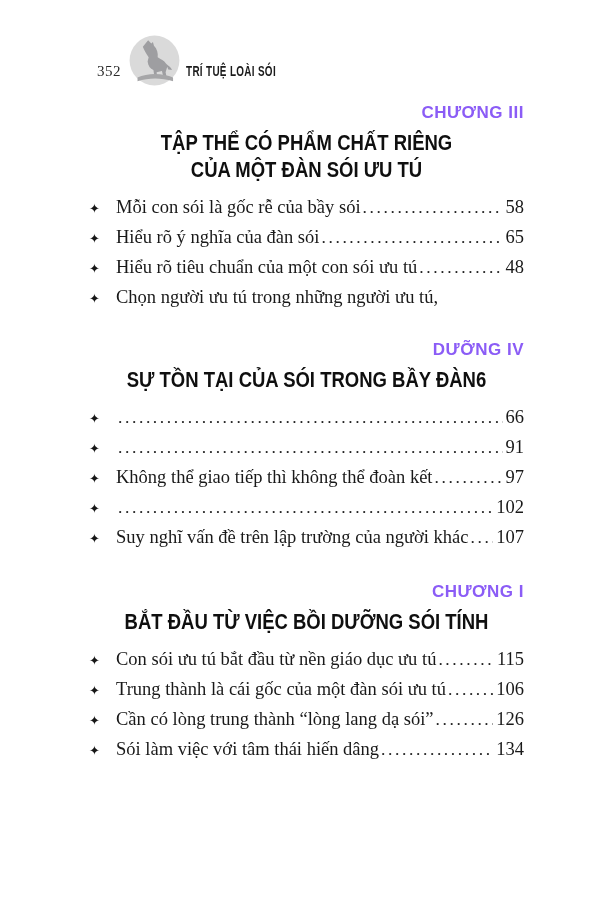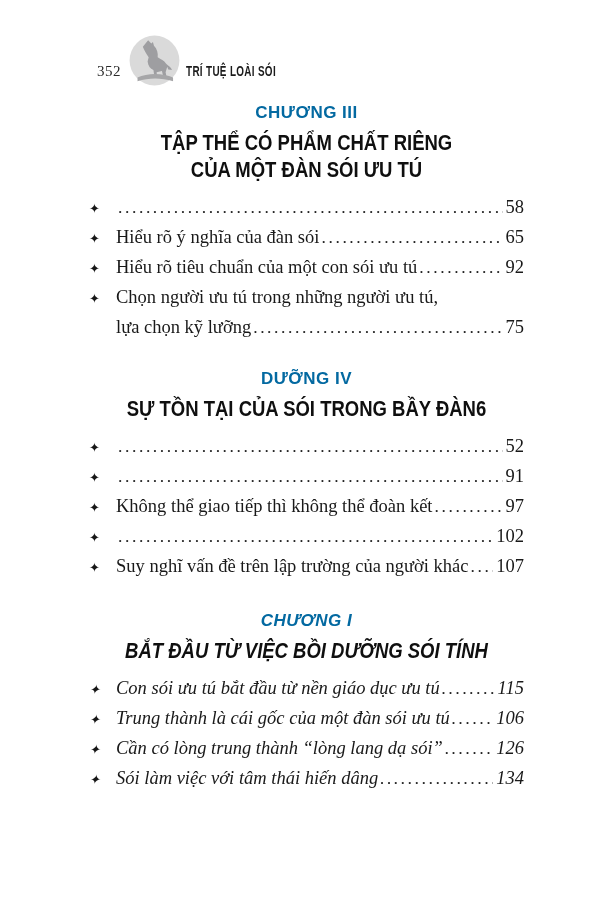--- a/index.html
+++ b/index.html
@@ -42,44 +42,44 @@
     transform-origin:left bottom;
     padding-bottom:8px;
     white-space:nowrap;
   }
 
   
   .content { padding:0 67px 0 68px; }
 
   .chapter-label {
     margin:0;
-    text-align:center;
+    text-align:right;
     font-family:"Liberation Sans", sans-serif;
     font-weight:bold;
     font-size:17px;
     line-height:20px;
     letter-spacing:0.5px;
-    color:#0369a1;
+    color:#8b5cf6;
   }
   .chapter-title {
     margin:7px 0 9px 0;
     text-align:center;
     font-family:"Liberation Sans", sans-serif;
     font-weight:bold;
     font-size:21.5px;
     line-height:27px;
     color:#0f0f0f;
     transform:scaleX(0.86);
     transform-origin:center top;
     white-space:nowrap;
   }
 
   .sec-ch3 { margin-top:16px; }
   .sec-ch4 { margin-top:27px; }
-  .sec-ch1 { margin-top:29px;font-style:italic; }
+  .sec-ch1 { margin-top:29px; }
 
   ul.entries { list-style:none; margin:0; padding:0; }
   .entry { font-size:18.5px; line-height:29px; color:#191919; }
   .row { display:flex; align-items:baseline; }
   .bullet {
     flex:none;
     width:27px;
     font-size:13px;
     color:#161616;
   }
@@ -139,65 +139,61 @@
     <section class="sec-ch3">
       <h3 class="chapter-label">CHƯƠNG III</h3>
       <h2 class="chapter-title">
         <span>TẬP THỂ CÓ PHẨM CHẤT RIÊNG</span><br>
         <span>CỦA MỘT ĐÀN SÓI ƯU TÚ</span>
       </h2>
       <ul class="entries">
         <li class="entry">
           <div class="row">
             <span class="bullet">✦</span>
+            <span class="entry-text">Mỗi con sói là gốc rễ của bầy sói</span>
             <span class="dots"></span>
             <span class="pagenum">58</span>
           </div>
         </li>
         <li class="entry">
           <div class="row">
             <span class="bullet">✦</span>
             <span class="entry-text">Hiểu rõ ý nghĩa của đàn sói</span>
             <span class="dots"></span>
             <span class="pagenum">65</span>
           </div>
         </li>
         <li class="entry">
           <div class="row">
             <span class="bullet">✦</span>
             <span class="entry-text">Hiểu rõ tiêu chuẩn của một con sói ưu tú</span>
             <span class="dots"></span>
-            <span class="pagenum">92</span>
+            <span class="pagenum">48</span>
           </div>
         </li>
         <li class="entry">
           <div class="row">
             <span class="bullet">✦</span>
             <span class="entry-text">Chọn người ưu tú trong những người ưu tú,</span>
-          </div>
-          <div class="row row-cont">
-            <span class="entry-text">lựa chọn kỹ lưỡng </span>
-            <span class="dots"></span>
-            <span class="pagenum">75</span>
           </div>
         </li>
       </ul>
     </section>
 
     <section class="sec-ch4">
       <h3 class="chapter-label">DƯỠNG IV</h3>
       <h2 class="chapter-title">
         <span>SỰ TỒN TẠI CỦA SÓI TRONG BẦY ĐÀN6</span>
       </h2>
       <ul class="entries">
         <li class="entry">
           <div class="row">
             <span class="bullet">✦</span>
             <span class="dots"></span>
-            <span class="pagenum">52</span>
+            <span class="pagenum">66</span>
           </div>
         </li>
         <li class="entry">
           <div class="row">
             <span class="bullet">✦</span>
             <span class="dots"></span>
             <span class="pagenum">91</span>
           </div>
         </li>
         <li class="entry">

